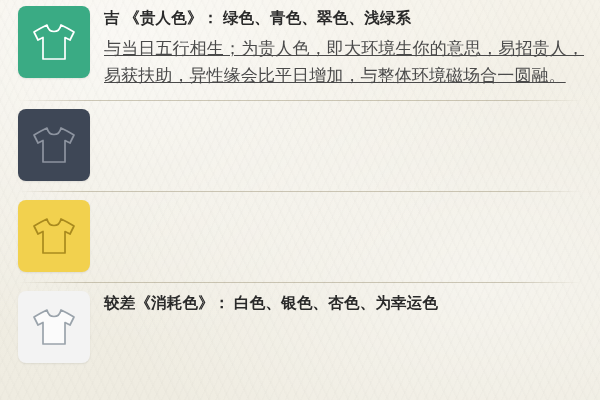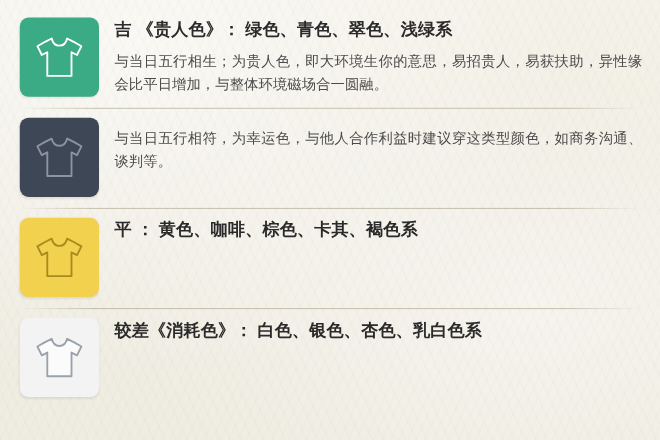--- a/index.html
+++ b/index.html
@@ -15,21 +15,21 @@
   }
   .page {
     position: relative;
     width: 600px;
     height: 400px;
     background:
       radial-gradient(ellipse at 20% 10%, rgba(255,255,255,0.55), rgba(255,255,255,0) 60%),
       radial-gradient(ellipse at 80% 70%, rgba(255,255,255,0.4), rgba(255,255,255,0) 55%),
       linear-gradient(180deg, #f5f2e9 0%, #f1eee4 40%, #efece1 100%);
     box-sizing: border-box;
-    padding: 10px 12px 0 12px;
+    padding: 0 12px 0 12px;
   }
   
   .texture {
     position: absolute;
     inset: 0;
     background:
       repeating-linear-gradient(115deg, rgba(0,0,0,0.012) 0px, rgba(0,0,0,0.012) 1px, rgba(0,0,0,0) 2px, rgba(0,0,0,0) 7px),
       repeating-linear-gradient(65deg, rgba(0,0,0,0.010) 0px, rgba(0,0,0,0.010) 1px, rgba(0,0,0,0) 3px, rgba(0,0,0,0) 9px);
     pointer-events: none;
   }
@@ -62,25 +62,26 @@
   .heading {
     font-size: 15.5px;
     font-weight: bold;
     color: #2a2a2a;
     line-height: 1.35;
     letter-spacing: 0.2px;
     white-space: nowrap;
   }
   .desc {
     margin-top: 6px;
-    font-size: 13px;
+    font-size: 17px;
     color: #4a4a4a;
     line-height: 1.62;
     letter-spacing: 0.1px;
     text-align: justify;
+    text-decoration: underline;
   }
   .divider {
     position: relative;
     z-index: 2;
     height: 1px;
     margin: 2px 6px 2px 6px;
     background: linear-gradient(90deg, rgba(160,150,120,0) 0%, rgba(150,140,110,0.45) 12%, rgba(150,140,110,0.45) 88%, rgba(160,150,120,0) 100%);
   }
 </style>
 </head>
@@ -109,49 +110,47 @@
 
     <div class="row">
       <div class="shirt-box" style="background:#3e4756;">
         <span>
           <svg width="46" height="42" viewBox="0 0 46 42" fill="none">
             <path d="M16 4 L10 7 L3 11 L7 19 L12 16.5 L12 38 L34 38 L34 16.5 L39 19 L43 11 L36 7 L30 4 C29 8.5 26.5 10.5 23 10.5 C19.5 10.5 17 8.5 16 4 Z" fill="#3e4756" stroke="#8d94a0" stroke-width="1.7" stroke-linejoin="round"></path>
           </svg>
         </span>
       </div>
       <div class="content">
-        <div class="desc">与当日五行相符，为幸运色，与他人合作利益时建议穿这类型颜色，如商务沟通、谈判等。</div>
       </div>
     </div>
 
     <div class="divider"></div>
 
     <div class="row">
       <div class="shirt-box" style="background:#f2d14e;">
         <span>
           <svg width="46" height="42" viewBox="0 0 46 42" fill="none">
             <path d="M16 4 L10 7 L3 11 L7 19 L12 16.5 L12 38 L34 38 L34 16.5 L39 19 L43 11 L36 7 L30 4 C29 8.5 26.5 10.5 23 10.5 C19.5 10.5 17 8.5 16 4 Z" fill="#f2d14e" stroke="#a98a1e" stroke-width="1.7" stroke-linejoin="round"></path>
           </svg>
         </span>
       </div>
       <div class="content">
-        <div class="heading">平 ： 黄色、咖啡、棕色、卡其、褐色系</div>
       </div>
     </div>
 
     <div class="divider"></div>
 
     <div class="row row-last">
       <div class="shirt-box" style="background:#f3f3f3;">
         <span>
           <svg width="46" height="42" viewBox="0 0 46 42" fill="none">
             <path d="M16 4 L10 7 L3 11 L7 19 L12 16.5 L12 38 L34 38 L34 16.5 L39 19 L43 11 L36 7 L30 4 C29 8.5 26.5 10.5 23 10.5 C19.5 10.5 17 8.5 16 4 Z" fill="#fbfbfb" stroke="#9aa3ab" stroke-width="1.7" stroke-linejoin="round"></path>
           </svg>
         </span>
       </div>
       <div class="content">
-        <div class="heading">较差《消耗色》： 白色、银色、杏色、乳白色系</div>
+        <div class="heading">较差《消耗色》： 白色、银色、杏色、为幸运色</div>
 
       </div>
     </div>
 
   </div>
 </div>
 
 </body></html>

